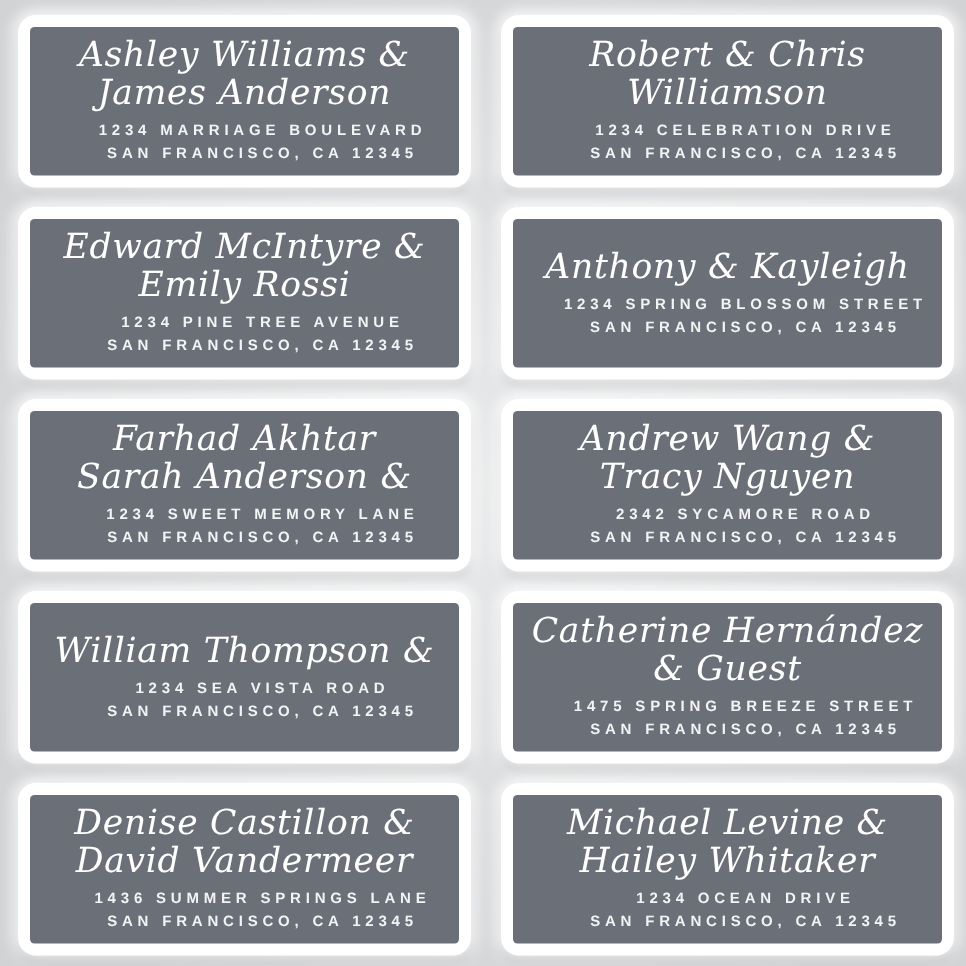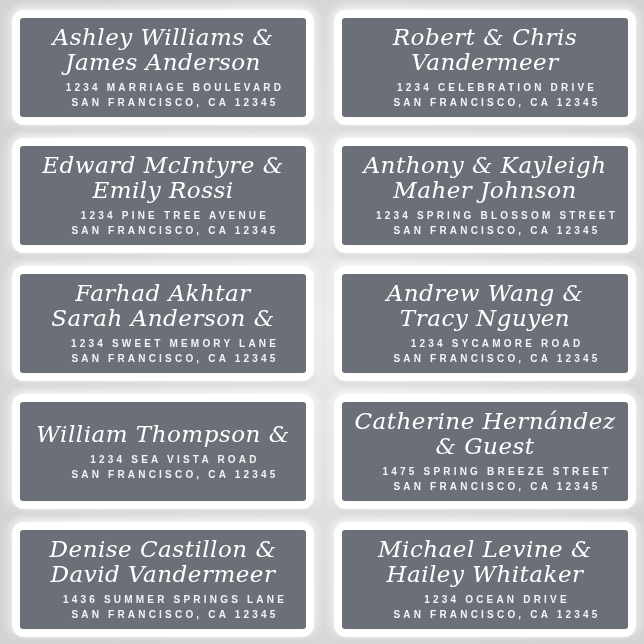--- a/index.html
+++ b/index.html
@@ -81,21 +81,21 @@
         <div class="addr-line">1234 MARRIAGE BOULEVARD</div>
         <div class="addr-line">SAN FRANCISCO, CA 12345</div>
       </div>
     </div>
   </div>
 
   <div class="label">
     <div class="label-inner">
       <div class="names">
         <div class="name-line">Robert &amp; Chris</div>
-        <div class="name-line">Vandermeer</div>
+        <div class="name-line">Williamson</div>
       </div>
       <div class="address">
         <div class="addr-line">1234 CELEBRATION DRIVE</div>
         <div class="addr-line">SAN FRANCISCO, CA 12345</div>
       </div>
     </div>
   </div>
 
   <div class="label">
     <div class="label-inner">
@@ -107,21 +107,20 @@
         <div class="addr-line">1234 PINE TREE AVENUE</div>
         <div class="addr-line">SAN FRANCISCO, CA 12345</div>
       </div>
     </div>
   </div>
 
   <div class="label">
     <div class="label-inner">
       <div class="names">
         <div class="name-line">Anthony &amp; Kayleigh</div>
-        <div class="name-line">Maher Johnson</div>
       </div>
       <div class="address">
         <div class="addr-line">1234 SPRING BLOSSOM STREET</div>
         <div class="addr-line">SAN FRANCISCO, CA 12345</div>
       </div>
     </div>
   </div>
 
   <div class="label">
     <div class="label-inner">
@@ -136,21 +135,21 @@
     </div>
   </div>
 
   <div class="label">
     <div class="label-inner">
       <div class="names">
         <div class="name-line">Andrew Wang &amp;</div>
         <div class="name-line">Tracy Nguyen</div>
       </div>
       <div class="address">
-        <div class="addr-line">1234 SYCAMORE ROAD</div>
+        <div class="addr-line">2342 SYCAMORE ROAD</div>
         <div class="addr-line">SAN FRANCISCO, CA 12345</div>
       </div>
     </div>
   </div>
 
   <div class="label">
     <div class="label-inner">
       <div class="names">
         <div class="name-line">William Thompson &amp;</div>
       </div>

